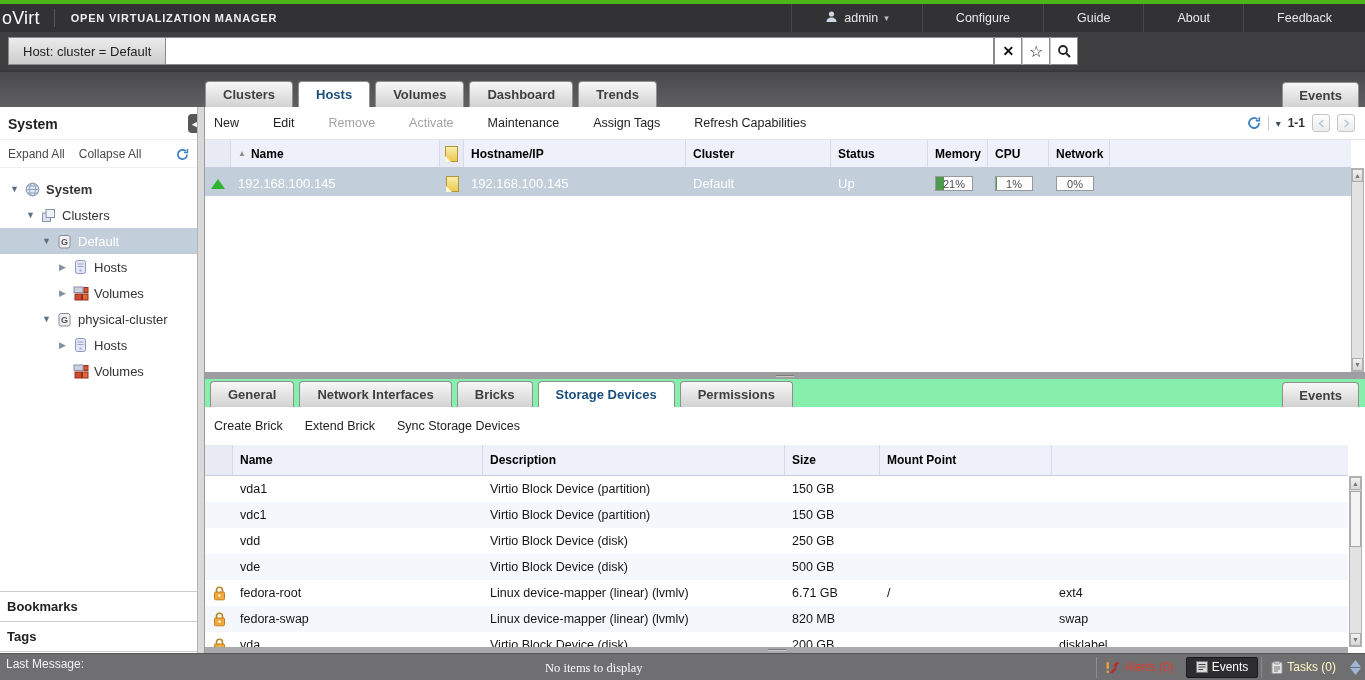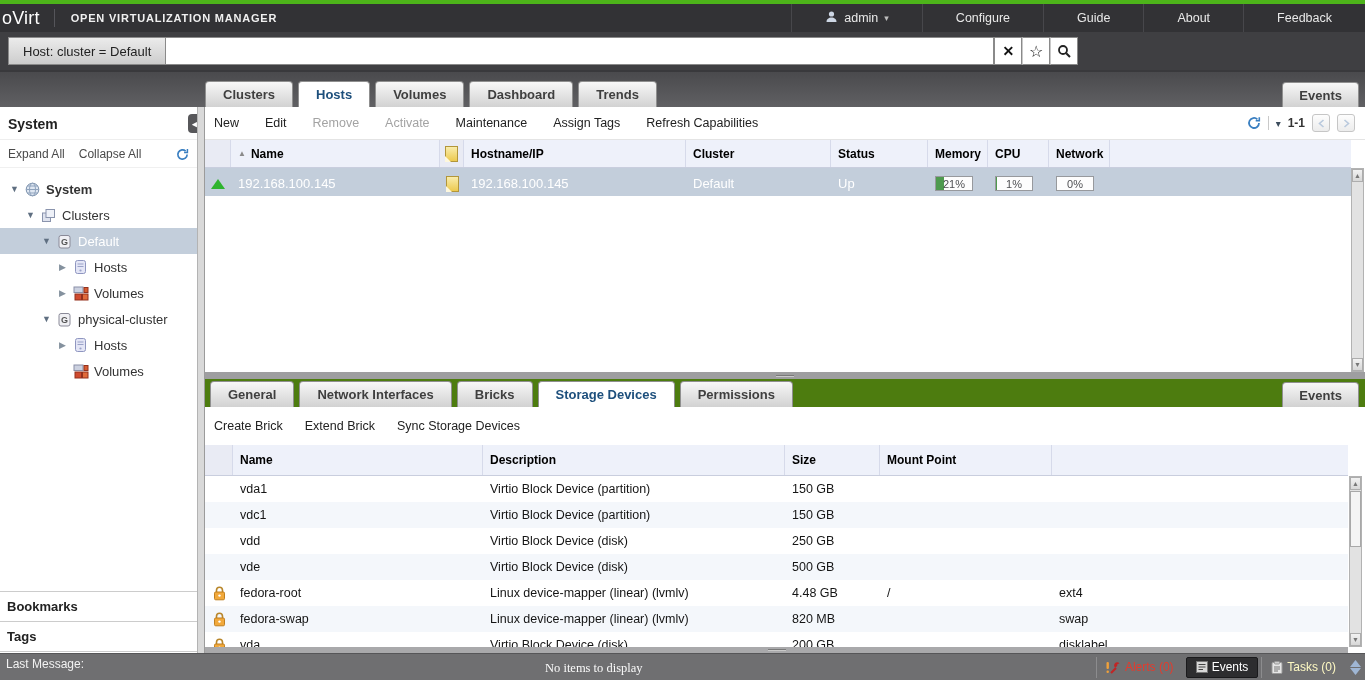--- a/index.html
+++ b/index.html
@@ -23,21 +23,21 @@
   .sq-btn.first { border-left:1px solid #8a8a8a; }
 
   .tab-strip { position:absolute; left:0; top:70px; width:100%; height:37px; background:linear-gradient(#4a4a4d,#606063); border-top:2px solid #39393c; }
   .tabs { position:absolute; left:205px; bottom:0; display:flex; gap:5px; align-items:flex-end; }
   .tab { height:26px; padding:0 17px; background:linear-gradient(#f7f7f7,#d2d2d2); border:1px solid #8f8f8f; border-bottom:none; border-radius:4px 4px 0 0; font-size:13px; font-weight:bold; color:#3f3f3f; display:flex; align-items:center; cursor:pointer; white-space:nowrap; }
   .tab.active { background:#fff; color:#1d4f7c; }
   .events-btn { position:absolute; right:6px; bottom:0; height:25px; padding:0 16px; background:linear-gradient(#f7f7f7,#d2d2d2); border:1px solid #8f8f8f; border-bottom:none; border-radius:4px 4px 0 0; font-size:13px; font-weight:bold; color:#3f3f3f; display:flex; align-items:center; cursor:pointer; }
 
   
   .toolbar { position:absolute; left:205px; right:0; top:107px; height:33px; background:#fff; display:flex; align-items:center; border-bottom:1px solid #e4e4e4; }
-  .actions { display:flex; gap:26px; padding-left:9px; }
+  .actions { display:flex; gap:34px; padding-left:9px; }
   .action { font-size:12.5px; color:#222; cursor:pointer; white-space:nowrap; }
   .action.disabled { color:#a3a3a3; cursor:default; }
   .toolbar-right { margin-left:auto; display:flex; align-items:center; gap:7px; margin-right:10px; }
   .vdiv { width:1px; height:14px; background:#c9c9c9; }
   .caret { font-size:10px; color:#3c4c5c; }
   .pag-label { font-size:12px; color:#333; font-weight:bold; }
   .pag-btn { width:18px; height:18px; border:1px solid #c6c6c6; border-radius:3px; background:linear-gradient(#fdfdfd,#ececec); display:flex; align-items:center; justify-content:center; cursor:default; }
 
   
   .hgrid { position:absolute; left:205px; right:14px; top:140px; }
@@ -61,21 +61,21 @@
   .vscroll.hosts { right:1px; top:168px; height:204px; }
   .vscroll.storage { right:3px; top:476px; height:171px; }
   .scroll-btn { position:absolute; left:0; right:0; height:13px; background:linear-gradient(#f2f2f2,#d7d7d7); border:1px solid #adadad; font-size:7px; color:#777; display:flex; align-items:center; justify-content:center; }
   .scroll-btn.up { top:0; }
   .scroll-btn.down { bottom:0; }
   .scroll-thumb { position:absolute; left:0; right:0; top:14px; height:56px; background:#f4f4f4; border:1px solid #a8a8a8; }
 
   .splitter-h { position:absolute; left:205px; right:0; top:372px; height:7px; background:#9e9ea0; display:flex; align-items:center; justify-content:center; }
   .grip { width:18px; height:2px; background:#c9c9c9; border-top:1px solid #7a7a7a; }
 
-  .detail-strip { position:absolute; left:205px; right:0; top:379px; height:28px; background:#4d7c0f; }
+  .detail-strip { position:absolute; left:205px; right:0; top:379px; height:28px; background:#86efac; }
   .detail-strip .tabs { left:5px; }
 
   .storage-toolbar { position:absolute; left:205px; right:0; top:407px; height:38px; background:#fff; display:flex; align-items:center; }
   .storage-toolbar .actions { gap:22px; }
 
   
   .sgrid { position:absolute; left:205px; right:17px; top:445px; }
   .srow { display:grid; grid-template-columns:28px 250px 302px 95px 172px 170px 1fr; }
   .sheader { background:#eef1fa; border-bottom:1px solid #c9cede; height:31px; }
   .sheader .scell { border-right:1px solid #d6daea; display:flex; align-items:center; padding-left:7px; font-size:12px; font-weight:bold; color:#000; }
@@ -342,21 +342,21 @@
     <div class="srow sbody-row">
       <div class="scell center">
         <svg width="13" height="15" viewBox="0 0 13 15">
           <path d="M3.5 6.2V4.3a3 3 0 0 1 6 0v1.9" fill="none" stroke="#b8862a" stroke-width="1.6"></path>
           <rect x="1.5" y="6" width="10" height="7.8" rx="1.2" fill="#f2a93b" stroke="#c07f1f"></rect>
           <circle cx="6.5" cy="9.6" r="1.2" fill="#fff"></circle>
         </svg>
       </div>
       <div class="scell">fedora-root</div>
       <div class="scell">Linux device-mapper (linear) (lvmlv)</div>
-      <div class="scell">4.48 GB</div>
+      <div class="scell">6.71 GB</div>
       <div class="scell">/</div>
       <div class="scell">ext4</div>
       <div class="scell"></div>
     </div>
     <div class="srow sbody-row alt">
       <div class="scell center">
         <svg width="13" height="15" viewBox="0 0 13 15">
           <path d="M3.5 6.2V4.3a3 3 0 0 1 6 0v1.9" fill="none" stroke="#b8862a" stroke-width="1.6"></path>
           <rect x="1.5" y="6" width="10" height="7.8" rx="1.2" fill="#f2a93b" stroke="#c07f1f"></rect>
           <circle cx="6.5" cy="9.6" r="1.2" fill="#fff"></circle>

